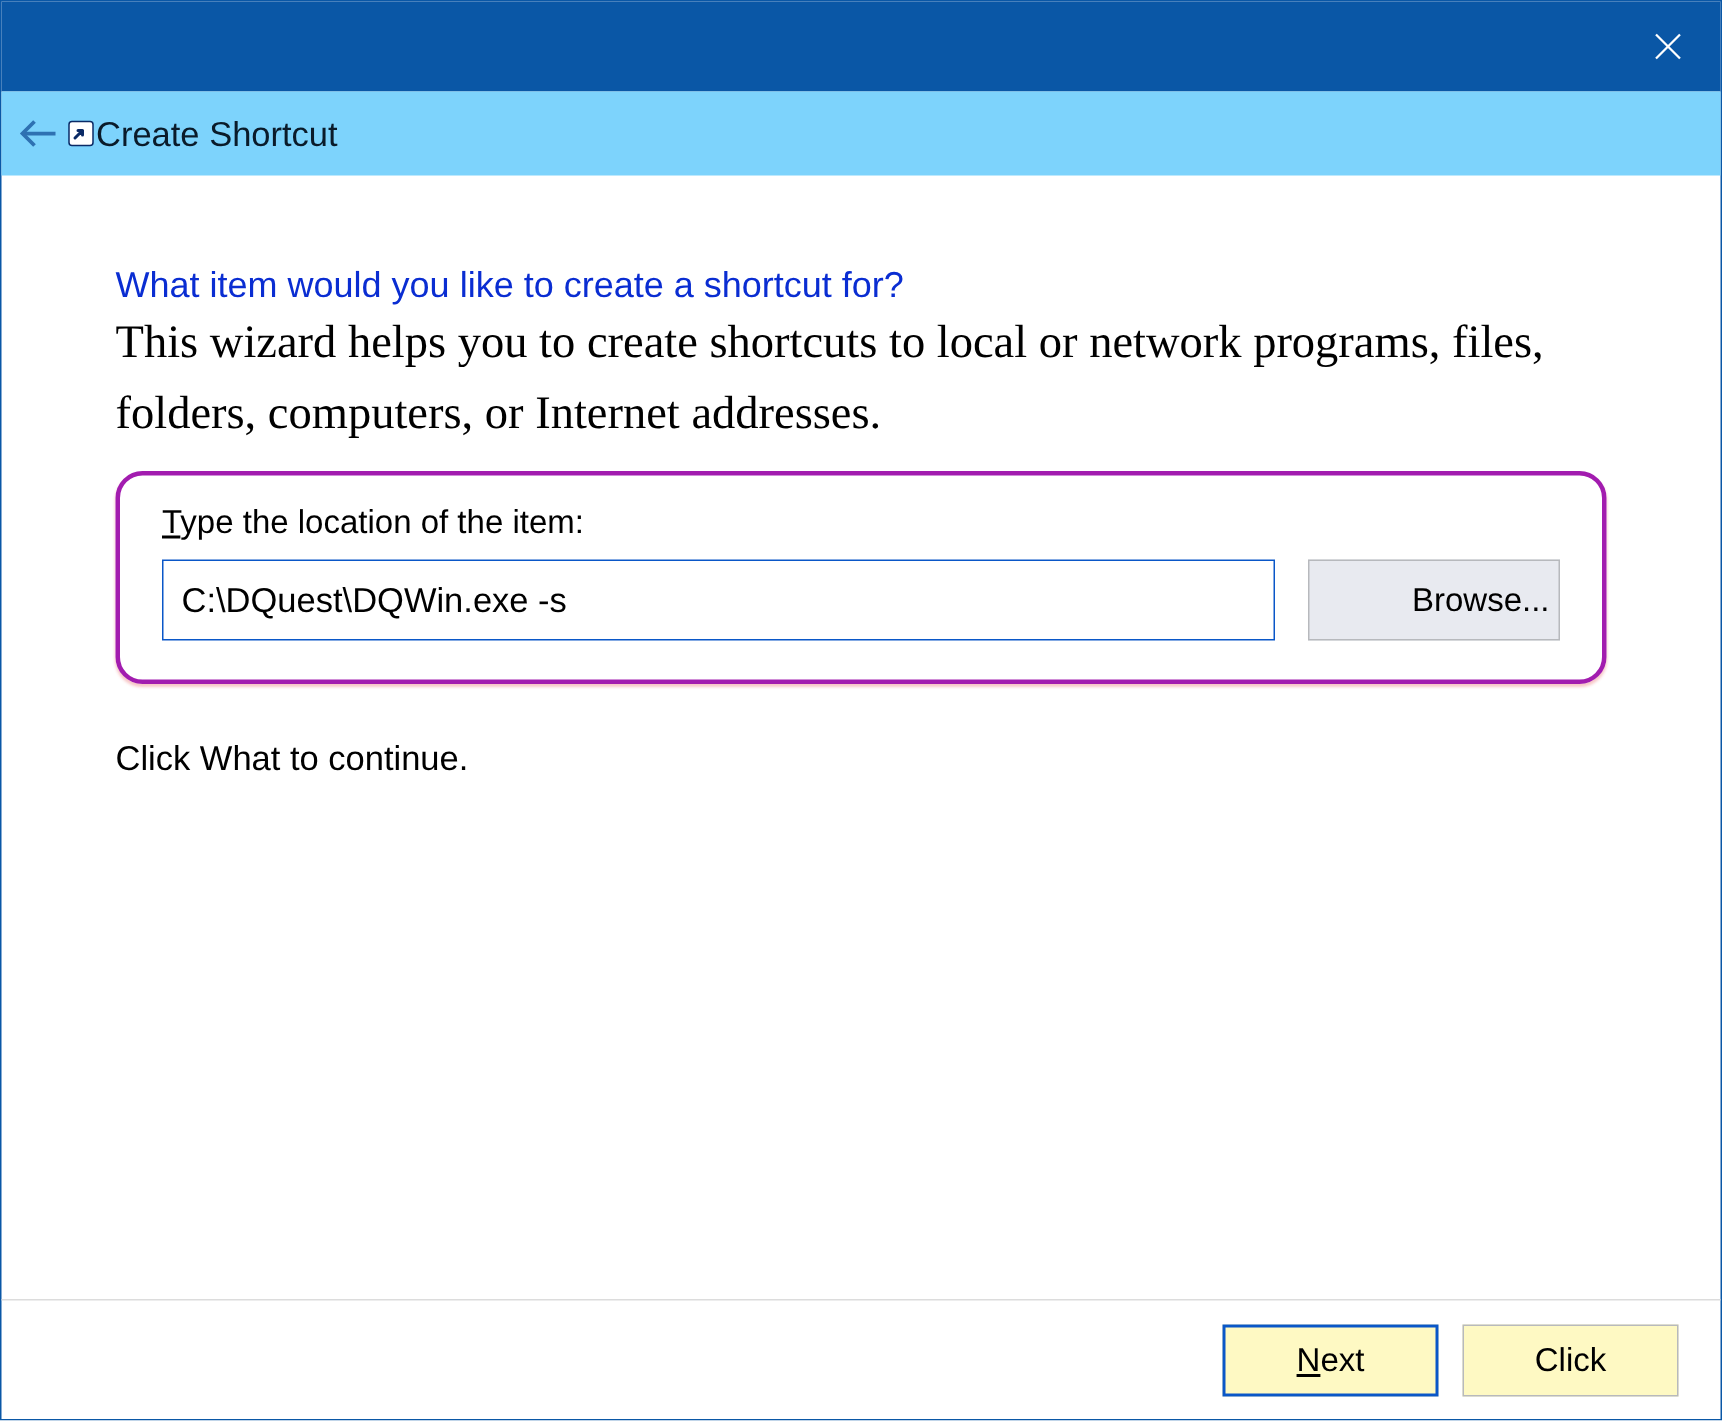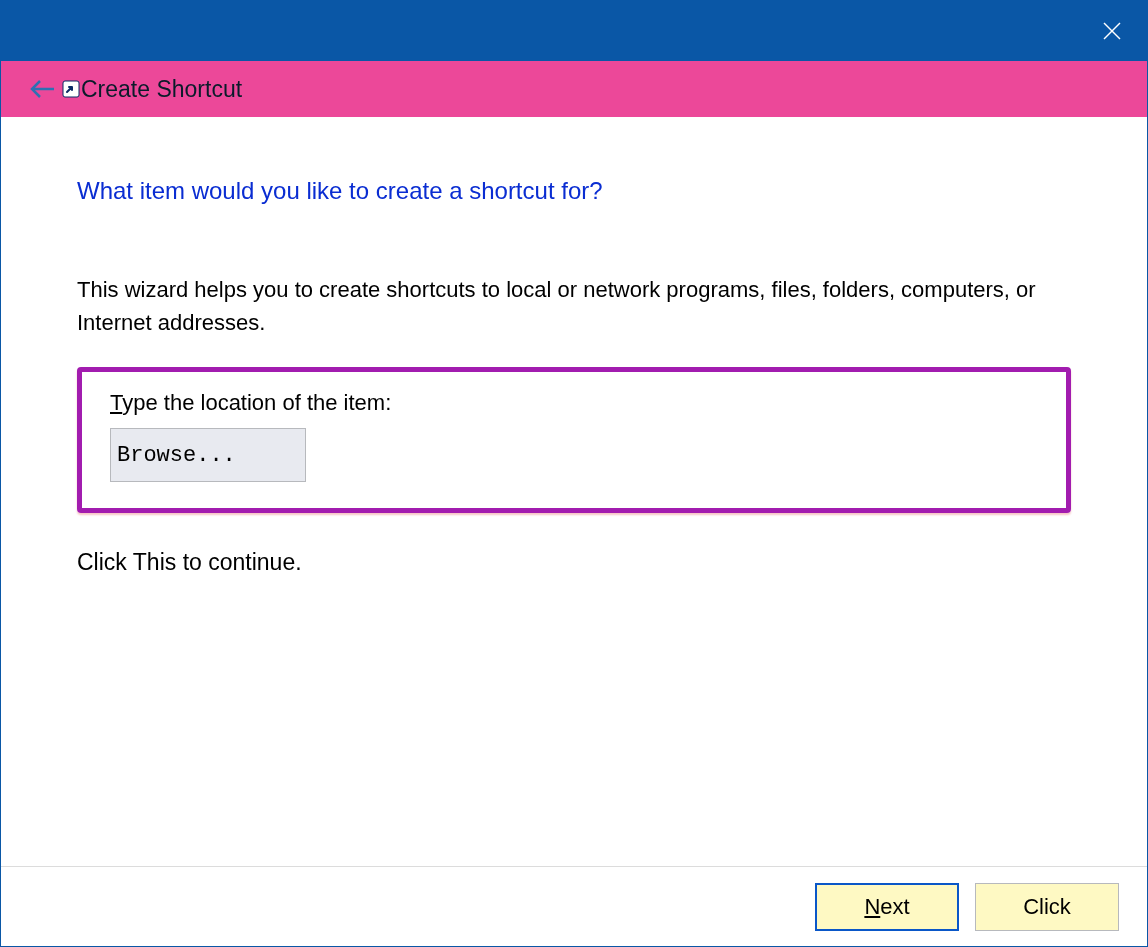--- a/index.html
+++ b/index.html
@@ -26,24 +26,24 @@
     padding-right: 10px;
   }
   .close-btn {
     width: 50px; height: 40px;
     display: flex; align-items: center; justify-content: center;
     color: #ffffff;
     cursor: pointer;
   }
   .navrow {
     height: 56px;
-    background: #ec4899;
+    background: #7dd3fc;
     display: flex;
     align-items: center;
-    padding-left: 24px;
+    padding-left: 7px;
   }
   .back-arrow {
     width: 36px; height: 36px;
     display: flex; align-items: center; justify-content: center;
     color: #2e71b2;
   }
   .wiz-icon {
     width: 20px; height: 20px;
     display: flex; align-items: center; justify-content: center;
   }
@@ -58,29 +58,29 @@
     position: relative;
   }
   .heading {
     color: #0a2dd2;
     font-size: 24px;
     font-weight: 400;
     margin: 12px 0 0 0;
   }
   .desc {
     color: #000;
-    font-size: 22px;
+    font-size: 31px;
     line-height: 1.5;
-    margin-top: 68px;
     max-width: 960px;
+    font-family: Liberation Serif, serif;
   }
   .highlight-box {
-    margin-top: 28px;
-    border: 5px solid #a21caf;
-    border-radius: 4px;
+    margin-top: 16px;
+    border: 3px solid #a21caf;
+    border-radius: 18px;
     padding: 18px 28px 26px 28px;
     position: relative;
     box-shadow: 0 2px 2px rgba(225,29,29,0.25);
   }
   .field-label {
     font-size: 22px;
     color: #000;
   }
   .field-label .ul { text-decoration: underline; }
   .input-row {
@@ -93,28 +93,28 @@
     flex: 1;
     height: 54px;
     border: 1px solid #0a57c8;
     font-size: 23px;
     padding: 0 12px;
     font-family: inherit;
     background: #ffffff;
     outline: none;
   }
   .browse-btn {
-    width: 196px;
+    width: 168px;
     height: 54px;
     background: #e8eaf0;
     border: 1px solid #b7b9bd;
     font-size: 22px;
-    font-family: Liberation Mono, monospace;
+    font-family: Liberation Sans, sans-serif;
     cursor: pointer;
-    text-align: left;
+    text-align: right;
   }
   .continue-text {
     font-size: 23px;
     margin-top: 36px;
     color: #000;
   }
   .footer {
     border-top: 1px solid #dcdcdc;
     height: 80px;
     display: flex;
@@ -170,25 +170,26 @@
   <div class="content">
     <div class="heading">What item would you like to create a shortcut for?</div>
 
     <div class="desc">This wizard helps you to create shortcuts to local or network programs, files, folders, computers, or Internet addresses.</div>
 
     <div class="highlight-box">
       <div class="field-label">
         <span class="ul">T</span><span>ype the location of the item:</span>
       </div>
       <div class="input-row">
+        <input type="text" class="text-input" value="C:\DQuest\DQWin.exe -s" style="">
         <button class="browse-btn">Browse...</button>
       </div>
     </div>
 
-    <div class="continue-text">Click This to continue.</div>
+    <div class="continue-text">Click What to continue.</div>
   </div>
 
   <div class="footer">
     <button class="default">
       <span class="ul">N</span><span>ext</span>
     </button>
     <button>Click</button>
   </div>
 
 </div>

